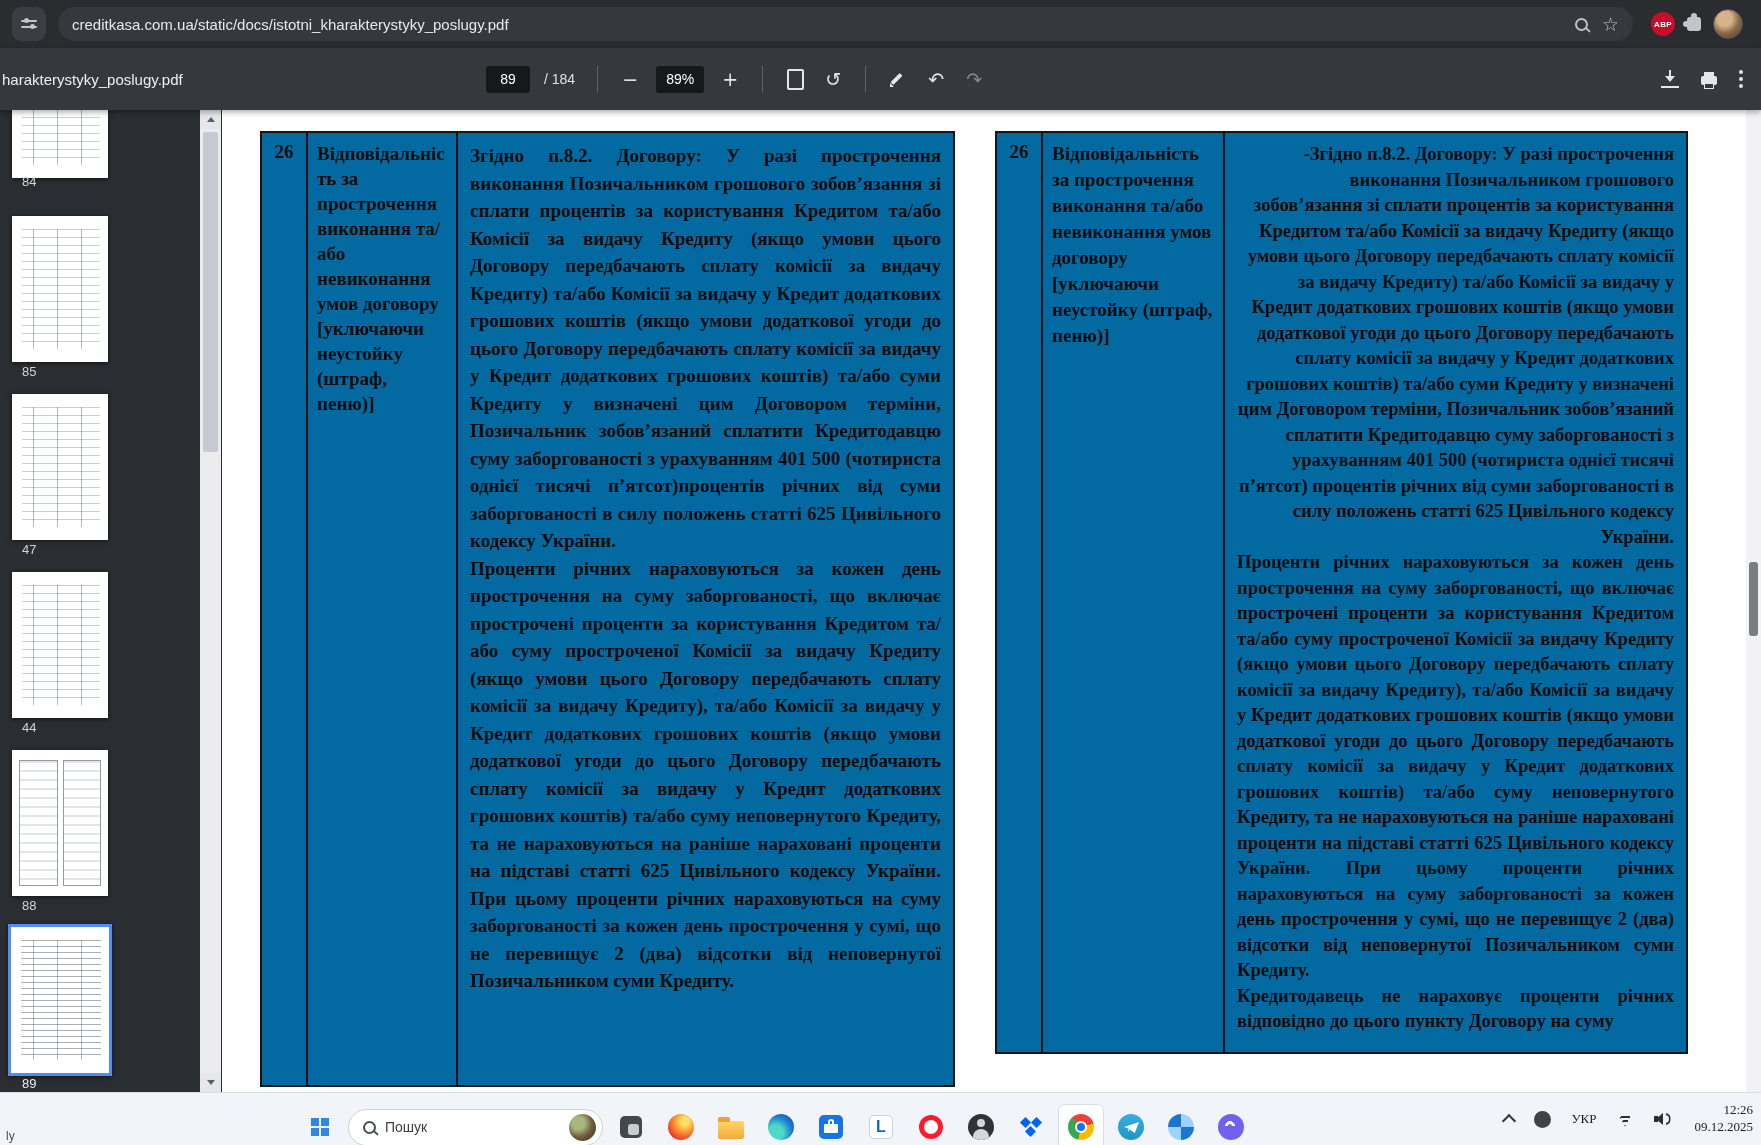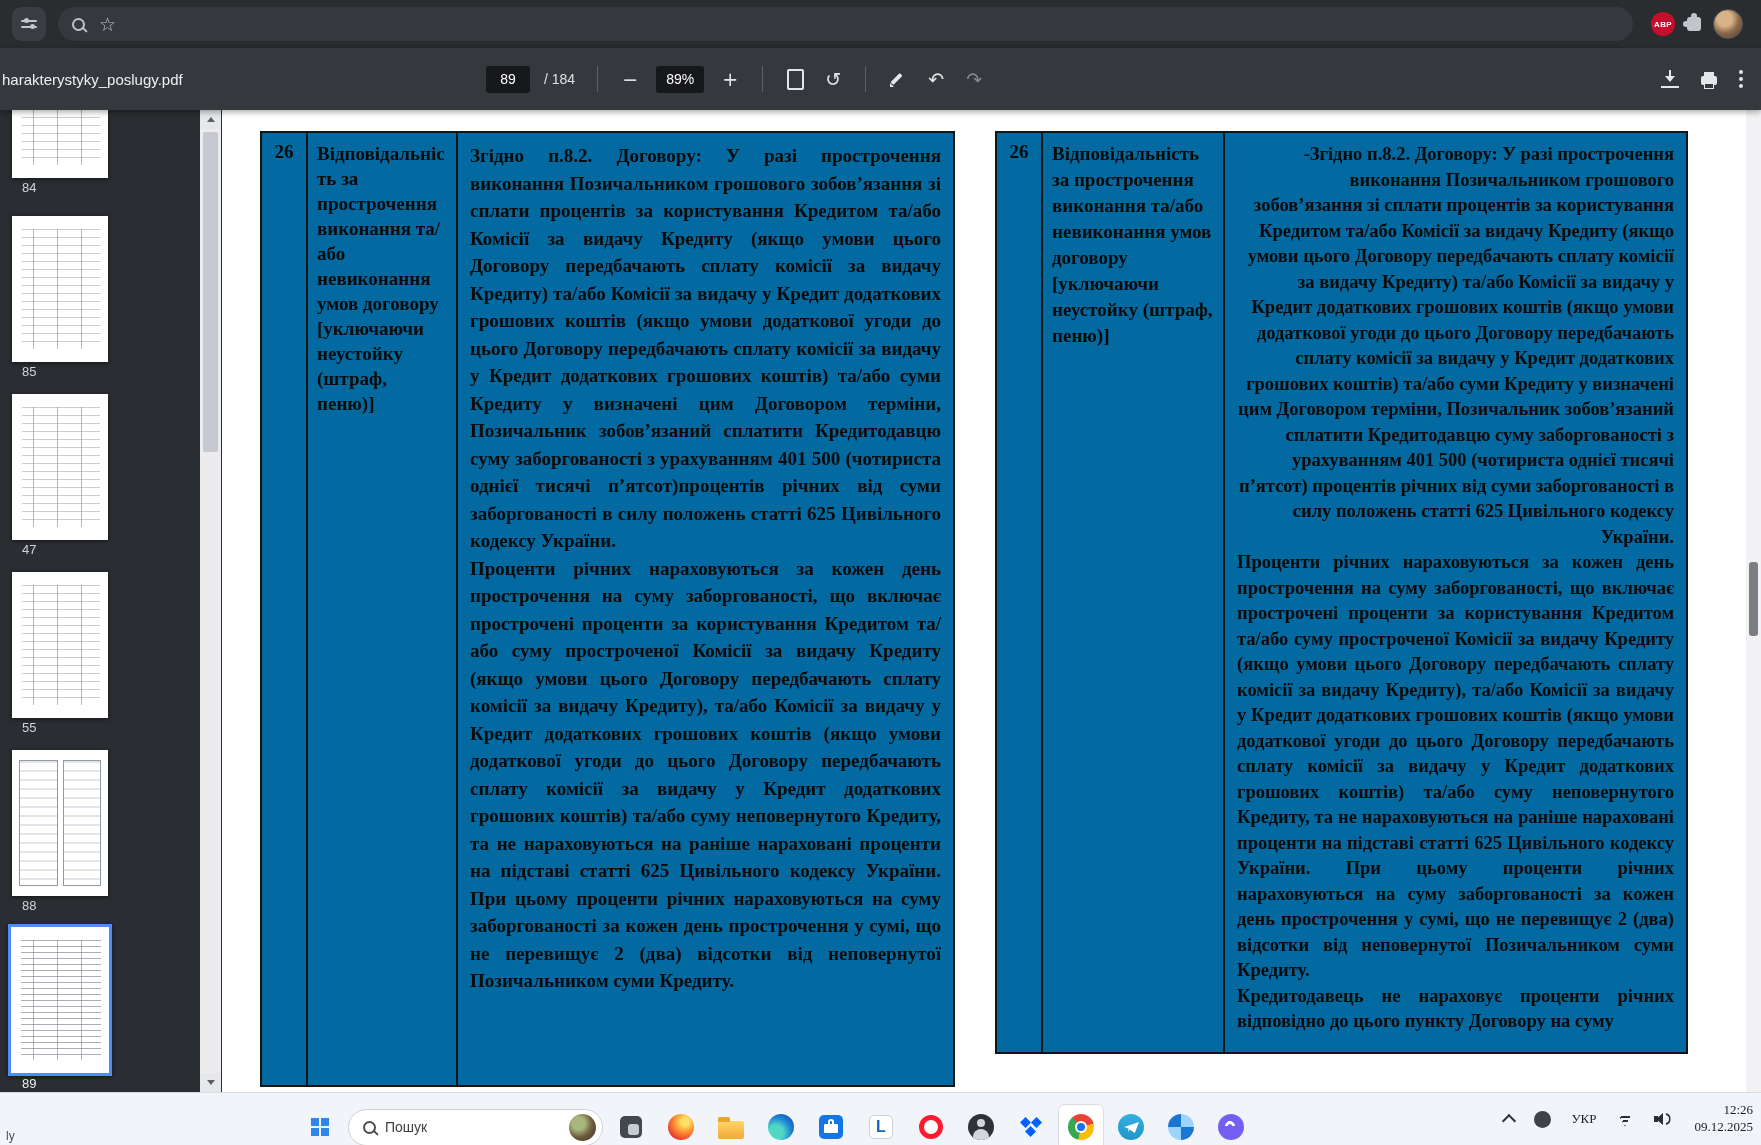--- a/index.html
+++ b/index.html
@@ -80,21 +80,21 @@
   .t85{top:106px;height:146px;}
   .t86{top:284px;height:146px;}
   .t87{top:462px;height:146px;}
   .t88{top:640px;height:146px;display:flex;gap:5px;padding:10px 7px;}
   .t88::before,.t88::after{content:none;}
   .mini{flex:1;border:1px solid #949aa3;
     background:repeating-linear-gradient(to bottom,#e2e5e9 0 2px,#fff 2px 9px);}
   .t89{top:814px;height:152px;left:8px;width:104px;border:3px solid #4e8df6;}
   .t89::after{background:repeating-linear-gradient(to bottom,rgba(90,98,110,.5) 0 1px,transparent 1px 6px);}
   .thumb-lbl{position:absolute;left:22px;color:#cfd3d8;font-size:13px;}
-  .l84{top:70px;}.l85{top:254px;}.l86{top:432px;}.l87{top:610px;}.l88{top:788px;}.l89{top:966px;color:#e8ebee;}
+  .l84{top:64px;}.l85{top:254px;}.l86{top:432px;}.l87{top:610px;}.l88{top:788px;}.l89{top:966px;color:#e8ebee;}
 
   
   .side-scroll{position:absolute;left:200px;top:0;width:21px;height:100%;background:#ececee;}
   .sb-btn{position:absolute;left:0;width:100%;height:19px;background:#e6e7ea;display:flex;align-items:center;justify-content:center;}
   .sb-up{top:0;}.sb-down{bottom:0;}
   .tri-up{width:0;height:0;border-left:4px solid transparent;border-right:4px solid transparent;border-bottom:5px solid #5b5f66;}
   .tri-down{width:0;height:0;border-left:4px solid transparent;border-right:4px solid transparent;border-top:5px solid #5b5f66;}
   .sb-thumb{position:absolute;left:3px;right:3px;top:22px;height:320px;background:#c6c9cf;border-radius:2px;}
 
   
@@ -192,20 +192,21 @@
 </head>
 <body>
 
 <div id="screen">
 
   <div class="browser-bar">
     <div class="site-btn">
       <span class="tune"></span>
     </div>
     <div class="omnibox">
+      <span class="url-text">creditkasa.com.ua/static/docs/istotni_kharakterystyky_poslugy.pdf</span>
       <span class="mag"></span>
       <span class="star-glyph">☆</span>
     </div>
     <div class="ext-area">
       <span class="abp">ABP</span>
       <span class="puzzle"></span>
       <span class="avatar"></span>
     </div>
   </div>
 
@@ -240,21 +241,21 @@
   <div class="content">
 
     <div class="sidebar">
       <div class="thumb t84"></div>
       <div class="thumb-lbl l84">84</div>
       <div class="thumb t85"></div>
       <div class="thumb-lbl l85">85</div>
       <div class="thumb t86"></div>
       <div class="thumb-lbl l86">47</div>
       <div class="thumb t87"></div>
-      <div class="thumb-lbl l87">55</div>
+      <div class="thumb-lbl l87">44</div>
       <div class="thumb t88">
         <div class="mini"></div>
         <div class="mini"></div>
       </div>
       <div class="thumb-lbl l88">88</div>
       <div class="thumb t89"></div>
       <div class="thumb-lbl l89">89</div>
 
       <div class="side-scroll">
         <div class="sb-btn sb-up">

